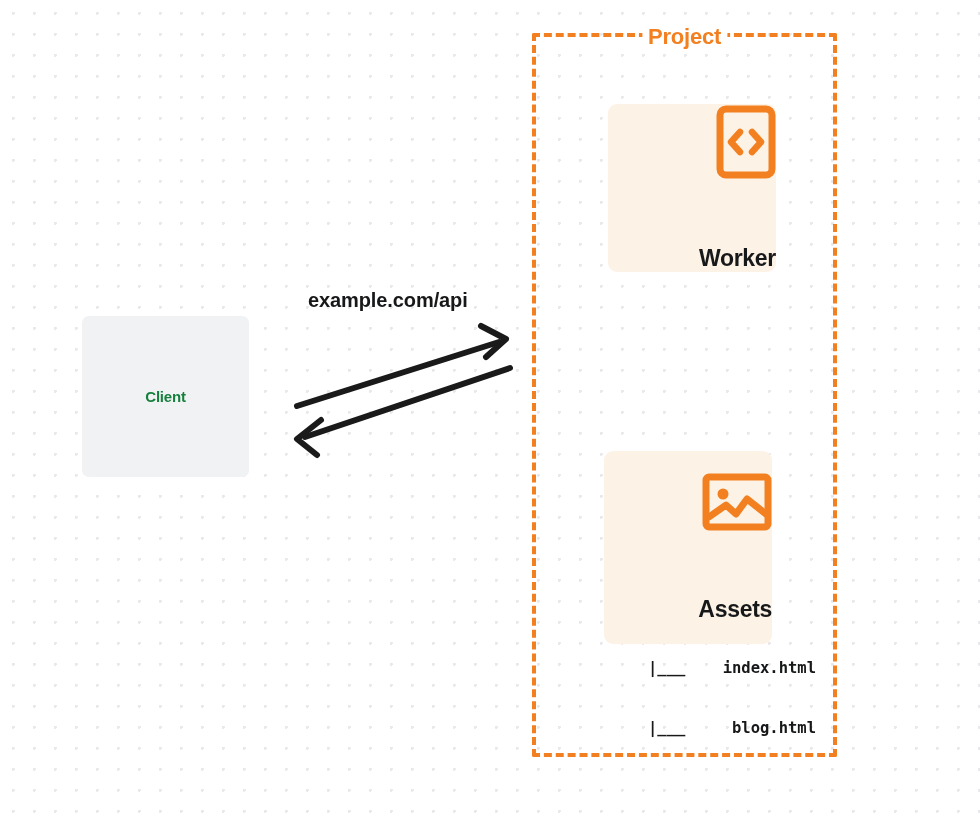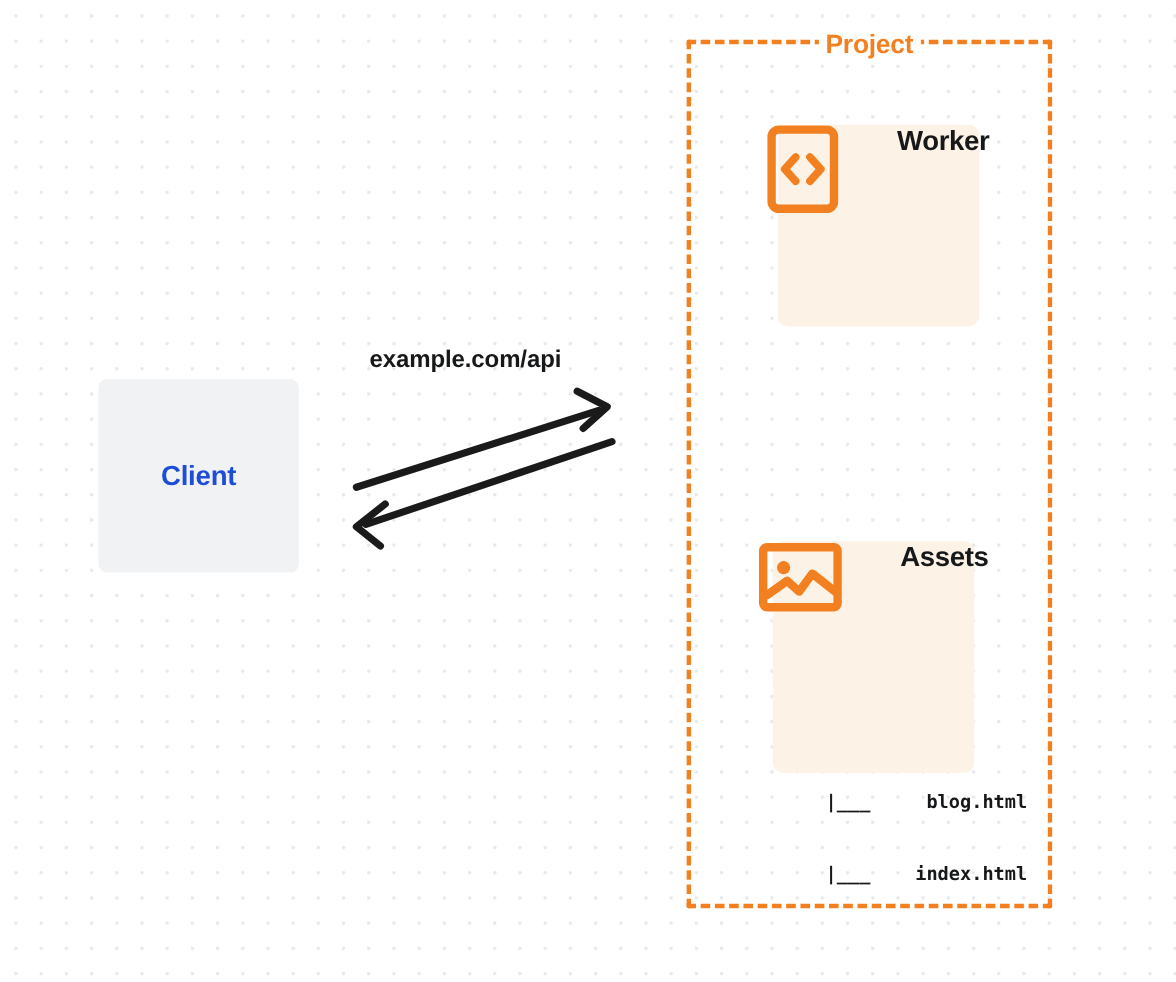--- a/index.html
+++ b/index.html
@@ -31,23 +31,23 @@
     top: 316px;
     width: 167px;
     height: 161px;
     background: #f1f2f4;
     border-radius: 7px;
     display: flex;
     align-items: center;
     justify-content: center;
   }
   #client-box .box-label {
-    font-size: 23px;
-    font-weight: bold;
-    color: #1d4ed8;
+    font-size: 15px;
+    font-weight: bold;
+    color: #15803d;
     letter-spacing: -0.2px;
   }
 
   
   #arrows-svg {
     position: absolute;
     left: 270px;
     top: 310px;
     width: 260px;
     height: 165px;
@@ -60,21 +60,21 @@
     font-size: 20px;
     font-weight: bold;
     color: #17181a;
     letter-spacing: -0.1px;
     white-space: nowrap;
   }
 
   
   #project-container {
     position: absolute;
-    left: 572px;
+    left: 532px;
     top: 33px;
     width: 305px;
     height: 724px;
     box-sizing: border-box;
     border: 4px dashed #f38020;
     border-radius: 2px;
   }
   #project-label {
     position: absolute;
     left: 50%;
@@ -88,22 +88,22 @@
     letter-spacing: -0.2px;
     white-space: nowrap;
   }
 
   
   .card {
     position: absolute;
     background: #fdf2e6;
     border-radius: 9px;
     display: flex;
-    flex-direction: row;
-    align-items: flex-start;
+    flex-direction: column;
+    align-items: flex-end;
     justify-content: center;
     gap: 48px;
   }
   #worker-card {
     left: 72px;
     top: 67px;
     width: 168px;
     height: 168px;
   }
   #assets-card {
@@ -184,19 +184,19 @@
         <svg width="70" height="60" viewBox="0 0 70 60">
           <rect x="4" y="5" width="62" height="50" rx="3" ry="3" fill="none" stroke="#f38020" stroke-width="7"></rect>
           <circle cx="21" cy="22" r="5.5" fill="#f38020"></circle>
           <polyline points="7,45 24,33 34,42 45,27 64,42" fill="none" stroke="#f38020" stroke-width="7" stroke-linecap="round" stroke-linejoin="round"></polyline>
         </svg>
       </span>
       <span class="card-label">Assets</span>
     </div>
 
     <div id="file-tree">
+      <span class="tree-row">|___    index.html</span>
       <span class="tree-row">|___     blog.html</span>
-      <span class="tree-row">|___    index.html</span>
       
     </div>
 
   </div>
 </div>
 
 </body></html>

